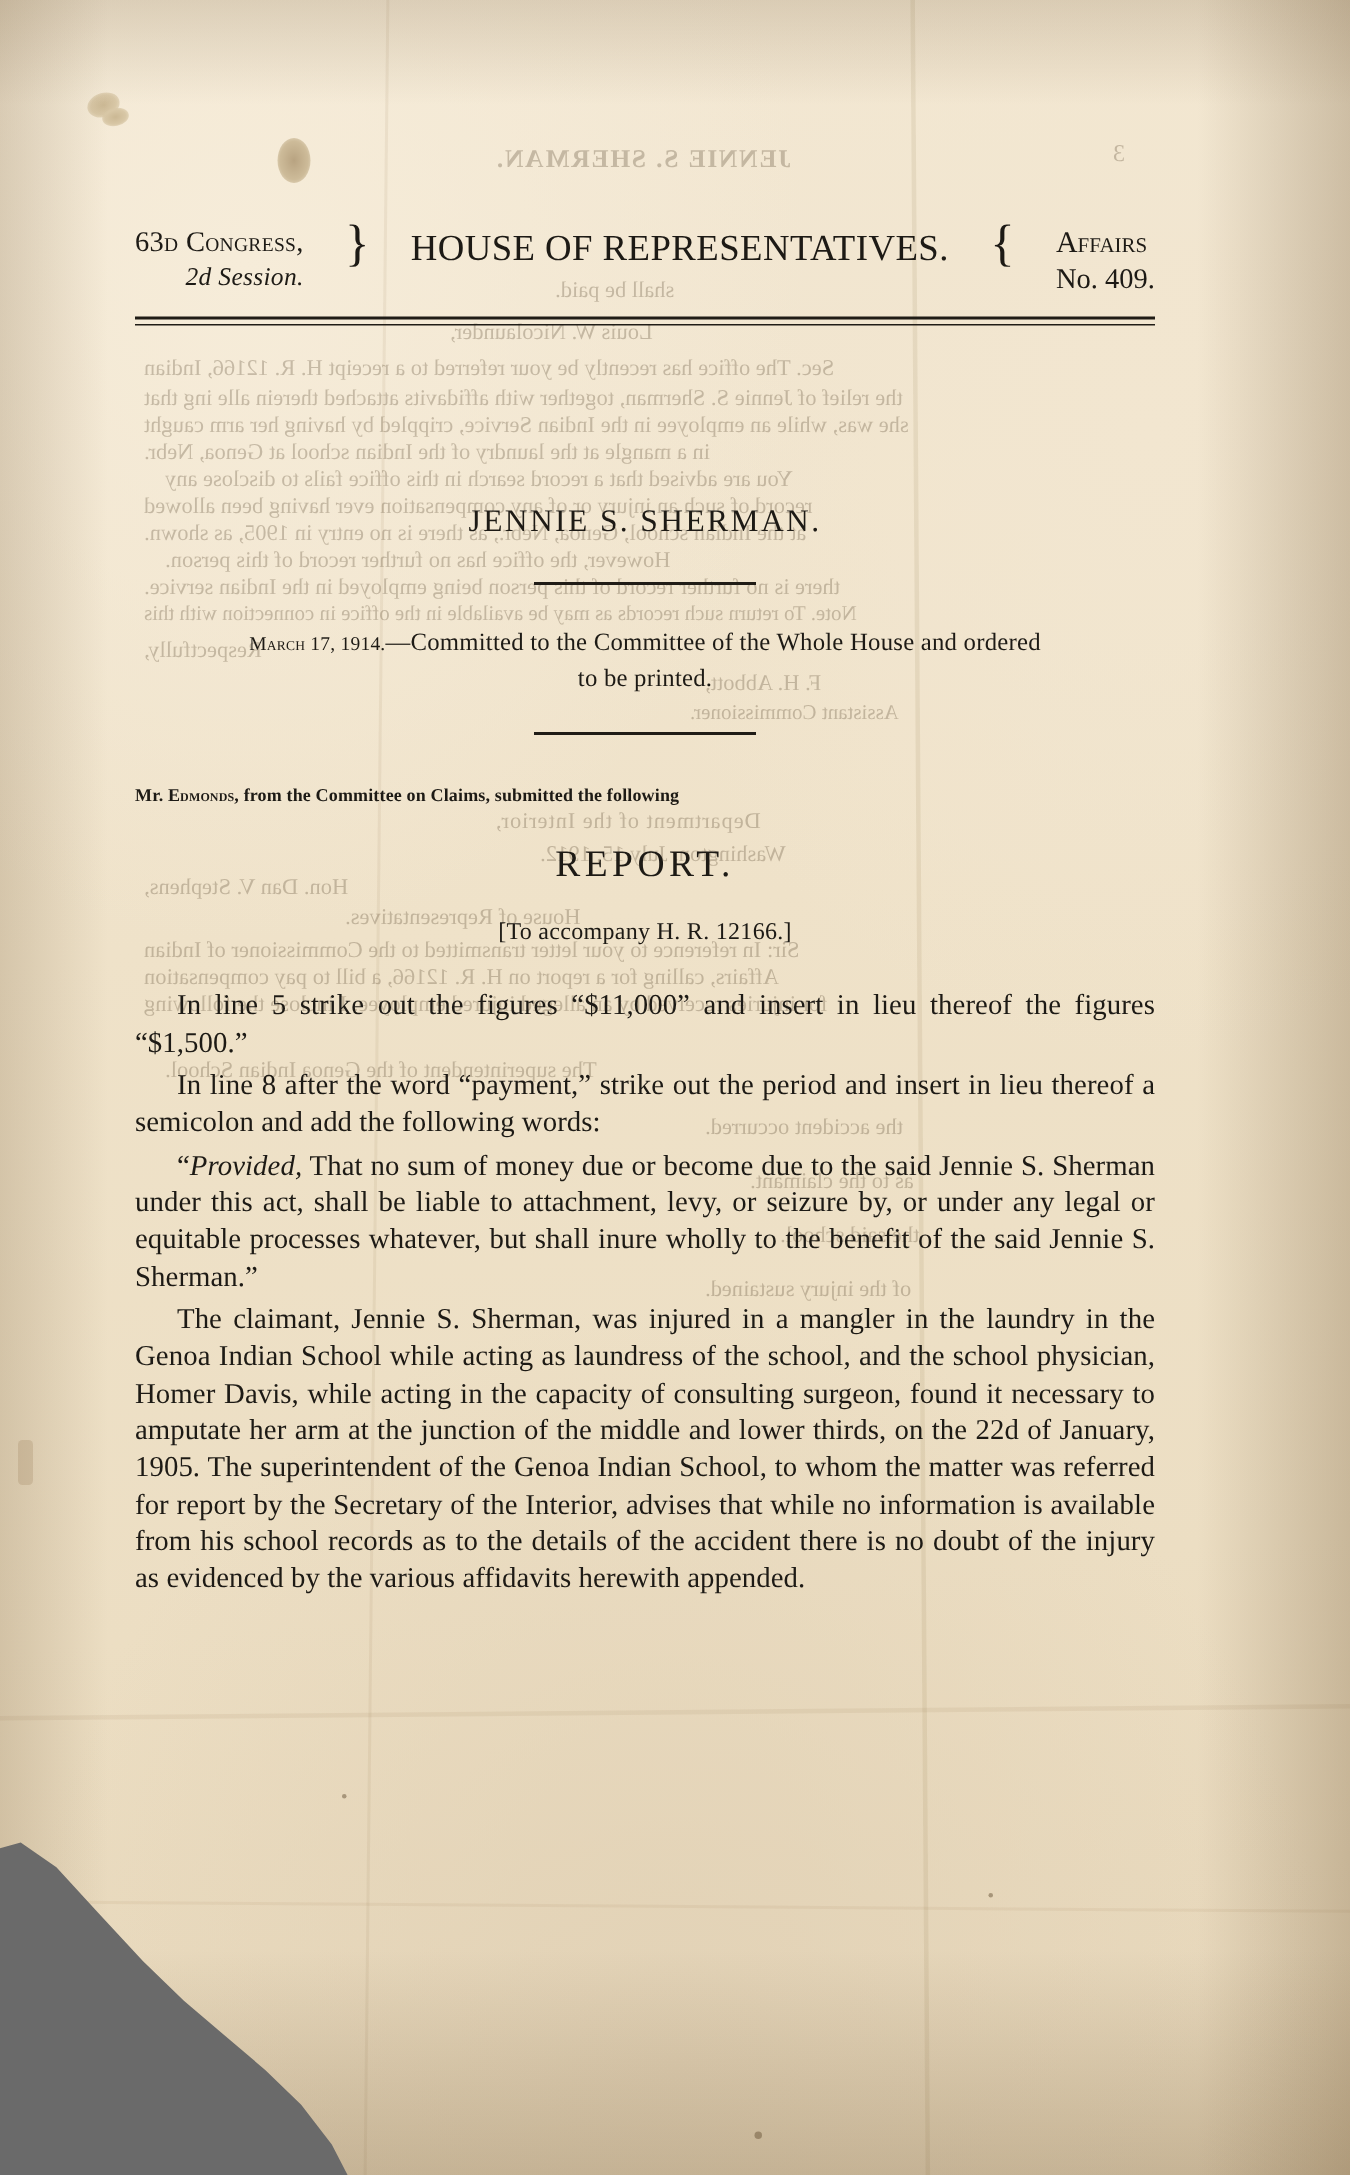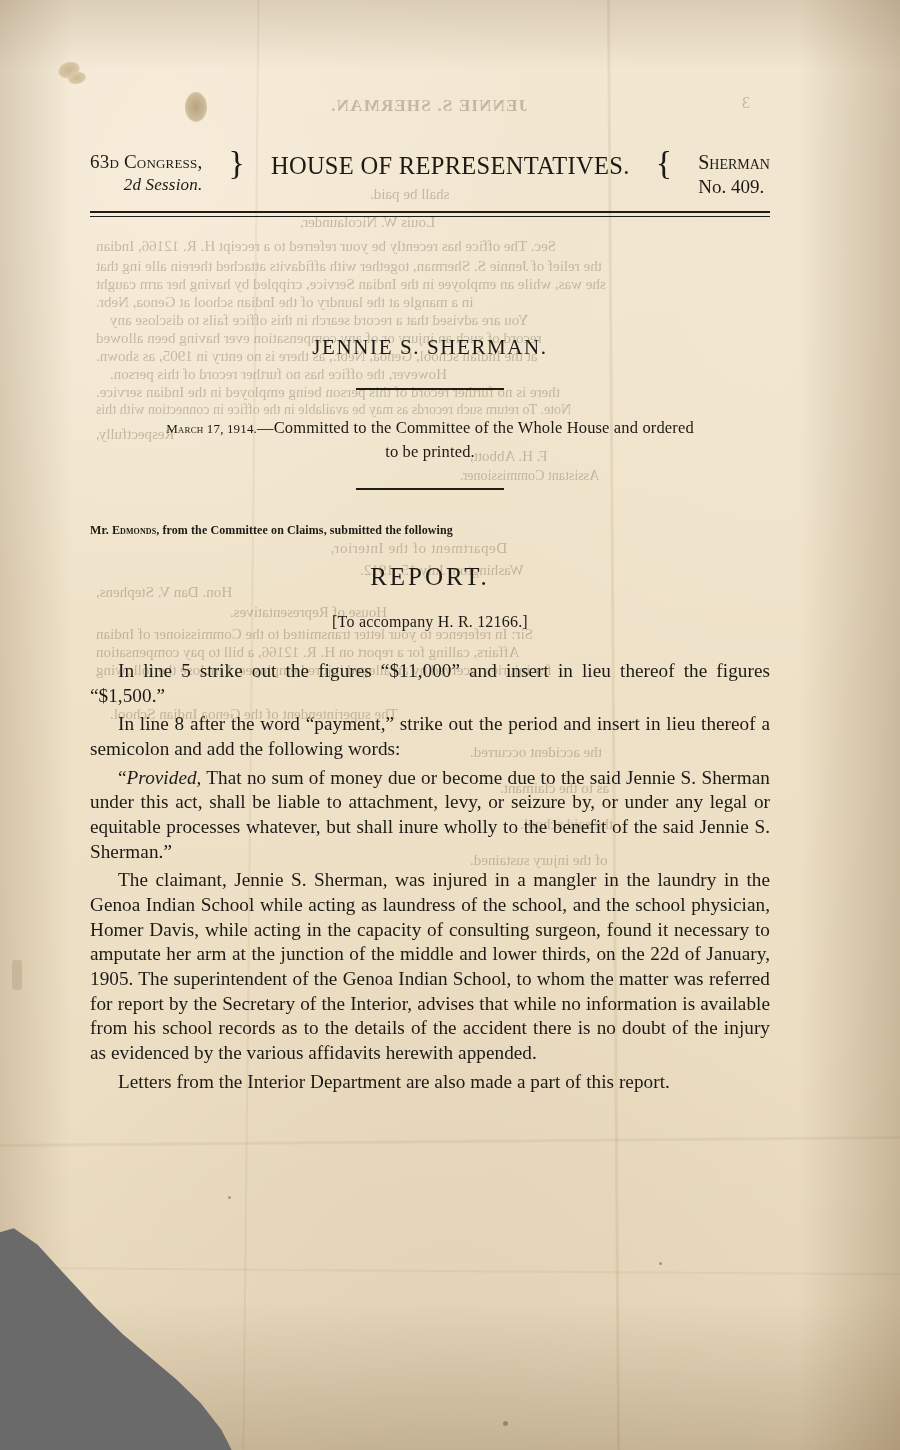--- a/index.html
+++ b/index.html
@@ -302,21 +302,21 @@
 
     <div class="masthead">
       <div class="mast-left">
         <span>63d Congress,</span>
         <span class="session">2d Session.</span>
       </div>
       <div class="brace">}</div>
       <div class="mast-center">HOUSE OF REPRESENTATIVES.</div>
       <div class="brace">{</div>
       <div class="mast-right">
-        <span>Sherman</span>
+        <span>Affairs</span>
         <span class="no">No. 409.</span>
       </div>
     </div>
 
     <div class="rule-double"></div>
 
     <div class="doc-title">JENNIE S. SHERMAN.</div>
 
     <div class="short-rule"></div>
 
@@ -333,21 +333,20 @@
 
     <div class="report-head">REPORT.</div>
 
     <div class="accompany">[To accompany H. R. 12166.]</div>
 
     <div class="body-text" id="body-text">
         <p>In line 5 strike out the figures “$11,000” and insert in lieu thereof the figures “$1,500.”</p>
         <p>In line 8 after the word “payment,” strike out the period and insert in lieu thereof a semicolon and add the following words:</p>
         <p>“<i>Provided,</i> That no sum of money due or become due to the said Jennie S. Sherman under this act, shall be liable to attachment, levy, or seizure by, or under any legal or equitable processes whatever, but shall inure wholly to the benefit of the said Jennie S. Sherman.”</p>
         <p>The claimant, Jennie S. Sherman, was injured in a mangler in the laundry in the Genoa Indian School while acting as laundress of the school, and the school physician, Homer Davis, while acting in the capacity of consulting surgeon, found it necessary to amputate her arm at the junction of the middle and lower thirds, on the 22d of January, 1905.  The superintendent of the Genoa Indian School, to whom the matter was referred for report by the Secretary of the Interior, advises that while no information is available from his school records as to the details of the accident there is no doubt of the injury as evidenced by the various affidavits herewith appended.</p>
-        <p>Letters from the Interior Department are also made a part of this report.</p>
       </div>
   </div>
 
   <div class="edge-shadow-top"></div>
   <div class="edge-shadow-left"></div>
   <div class="edge-shadow-right"></div>
   <div class="edge-shadow-bottom"></div>
 
   <div class="torn-corner"></div>
 </div>

